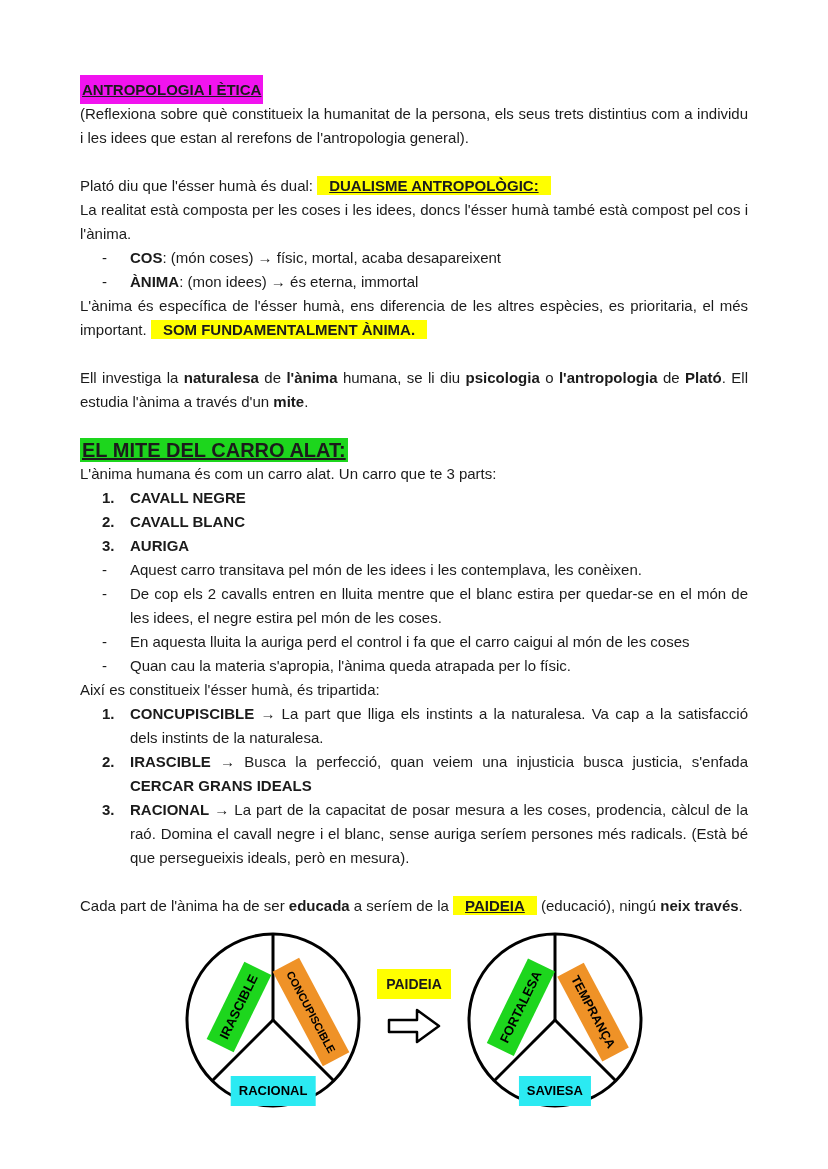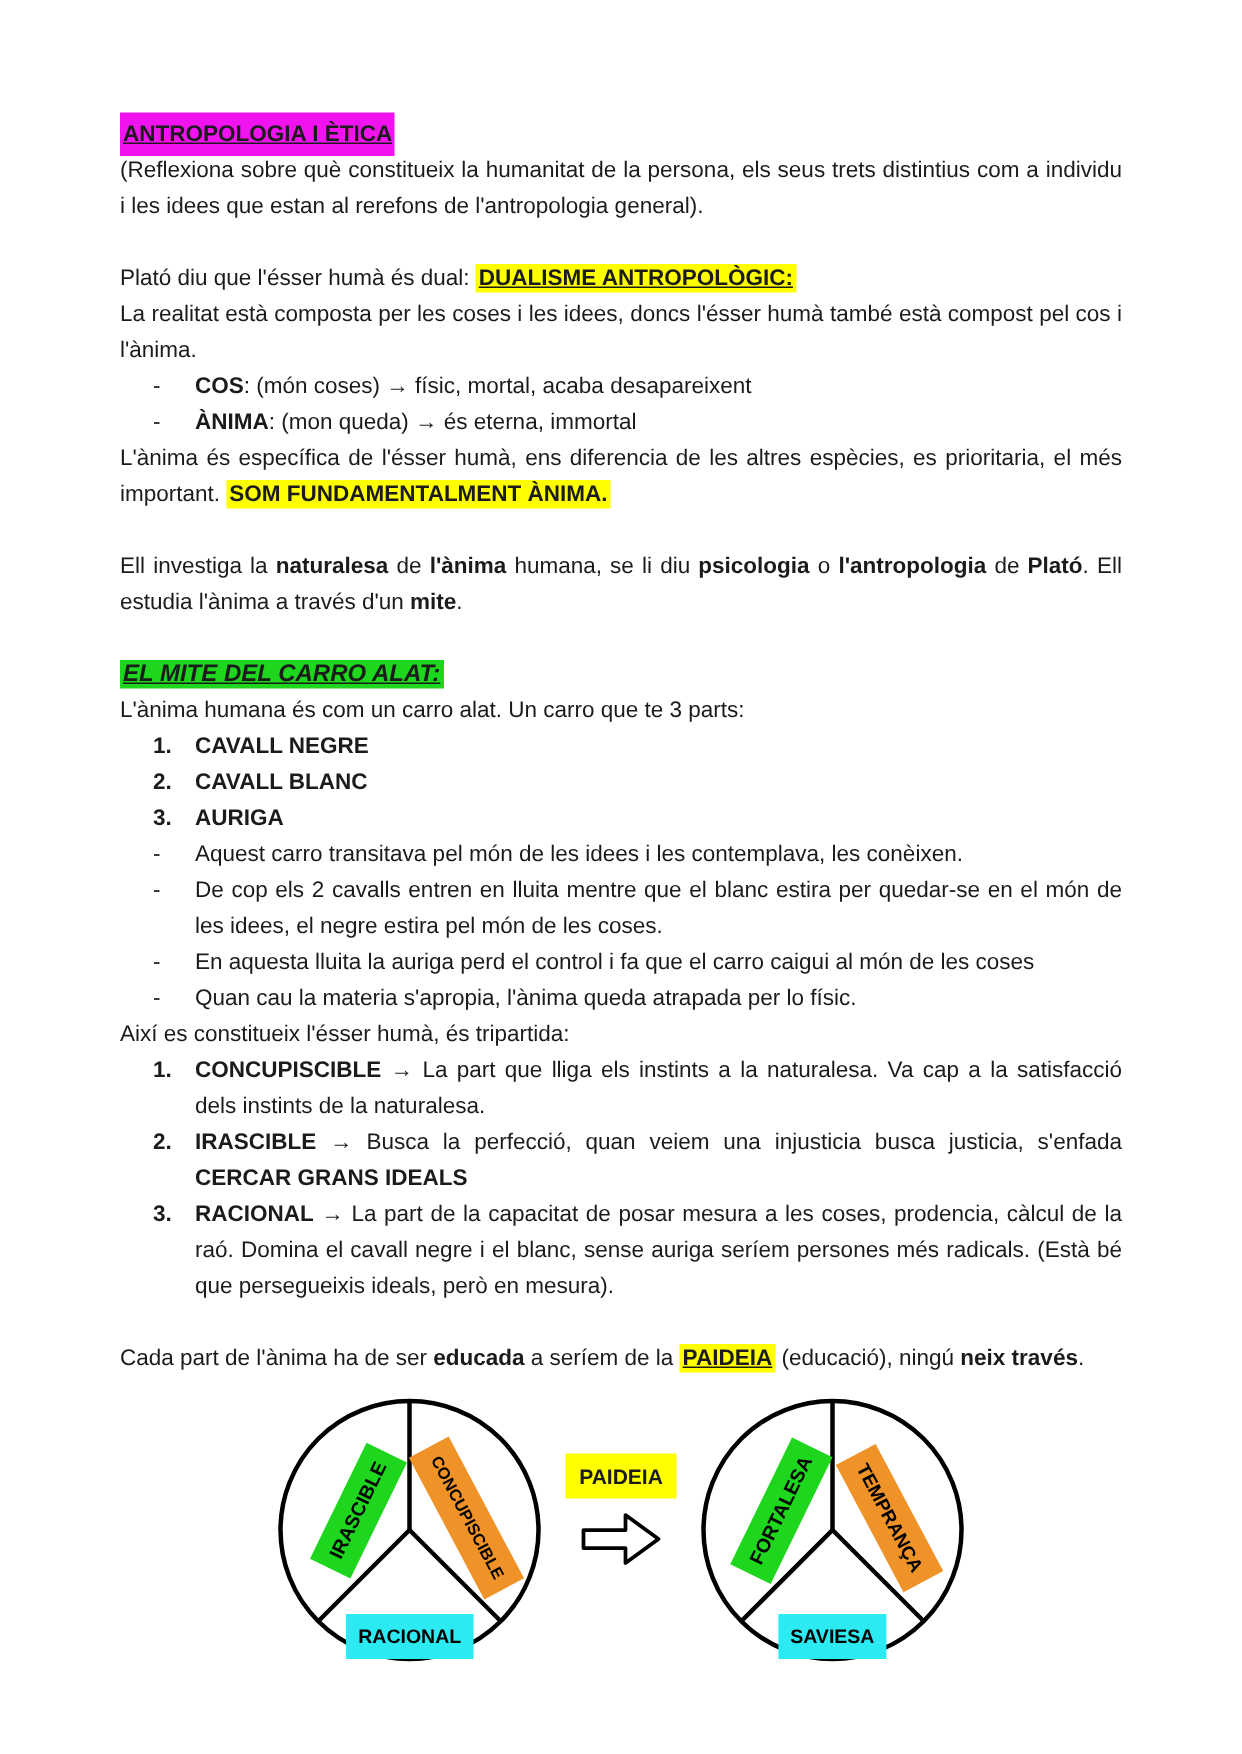--- a/index.html
+++ b/index.html
@@ -10,21 +10,21 @@
   html,body{background:var(--page-bg);}
   body{
     width:828px;height:1169px;overflow:hidden;
     font-family:"Liberation Sans",sans-serif;color:var(--text);
   }
   .page{padding:78px 80px 0 80px;font-size:15px;line-height:24px;}
   .para{text-align:justify;}
   .b{font-weight:700;}
   .u{text-decoration:underline;}
   .hl-magenta{background:var(--magenta);padding:6px 2px;}
-  .hl-yellow{background:var(--yellow);padding:1px 2px;}
+  .hl-yellow{background:var(--yellow);padding:1px 12px;}
   .hl-green{background:var(--green);padding:1px 2px;}
   .mt{margin-top:24px;}
   .list{width:100%;}
   .li{display:flex;}
   .li .marker{flex:0 0 28px;margin-left:22px;}
   .li .marker.b{font-weight:700;}
   .li .li-body{flex:1 1 auto;text-align:justify;}
   
   .diagram{margin-top:12px;display:flex;justify-content:center;align-items:center;gap:14px;}
   .circle-wrap{position:relative;width:180px;height:180px;flex:0 0 auto;}
@@ -55,29 +55,29 @@
   <p class="para mt"><span>Plató diu que l'ésser humà és dual: </span><span class="b u hl-yellow">DUALISME ANTROPOLÒGIC:</span></p>
   <p class="para"><span>La realitat està composta per les coses i les idees, doncs l'ésser humà també està compost pel cos i l'ànima.</span></p>
 
   <div class="list">
     <div class="li">
       <span class="marker">-</span>
       <div class="li-body"><span class="b">COS</span><span>: (món coses) → físic, mortal, acaba desapareixent</span></div>
     </div>
     <div class="li">
       <span class="marker">-</span>
-      <div class="li-body"><span class="b">ÀNIMA</span><span>: (mon queda) → és eterna, immortal</span></div>
+      <div class="li-body"><span class="b">ÀNIMA</span><span>: (mon idees) → és eterna, immortal</span></div>
     </div>
   </div>
 
   <p class="para"><span>L'ànima és específica de l'ésser humà, ens diferencia de les altres espècies, es prioritaria, el més important. </span><span class="b hl-yellow">SOM FUNDAMENTALMENT ÀNIMA.</span></p>
 
   <p class="para mt"><span>Ell investiga la </span><span class="b">naturalesa</span><span> de </span><span class="b">l'ànima</span><span> humana, se li diu </span><span class="b">psicologia</span><span> o </span><span class="b">l'antropologia</span><span> de </span><span class="b">Plató</span><span>. Ell estudia l'ànima a través d'un </span><span class="b">mite</span><span>.</span></p>
 
-  <h2 class="para mt" style="font-size:16px;font-style:italic;"><span class="b u hl-green">EL MITE DEL CARRO ALAT:</span></h2>
+  <h2 class="para mt" style="font-size:20px;"><span class="b u hl-green">EL MITE DEL CARRO ALAT:</span></h2>
   <p class="para"><span>L'ànima humana és com un carro alat. Un carro que te 3 parts:</span></p>
 
   <div class="list">
     <div class="li">
       <span class="marker b">1.</span>
       <div class="li-body"><span class="b">CAVALL NEGRE</span></div>
     </div>
     <div class="li">
       <span class="marker b">2.</span>
       <div class="li-body"><span class="b">CAVALL BLANC</span></div>

